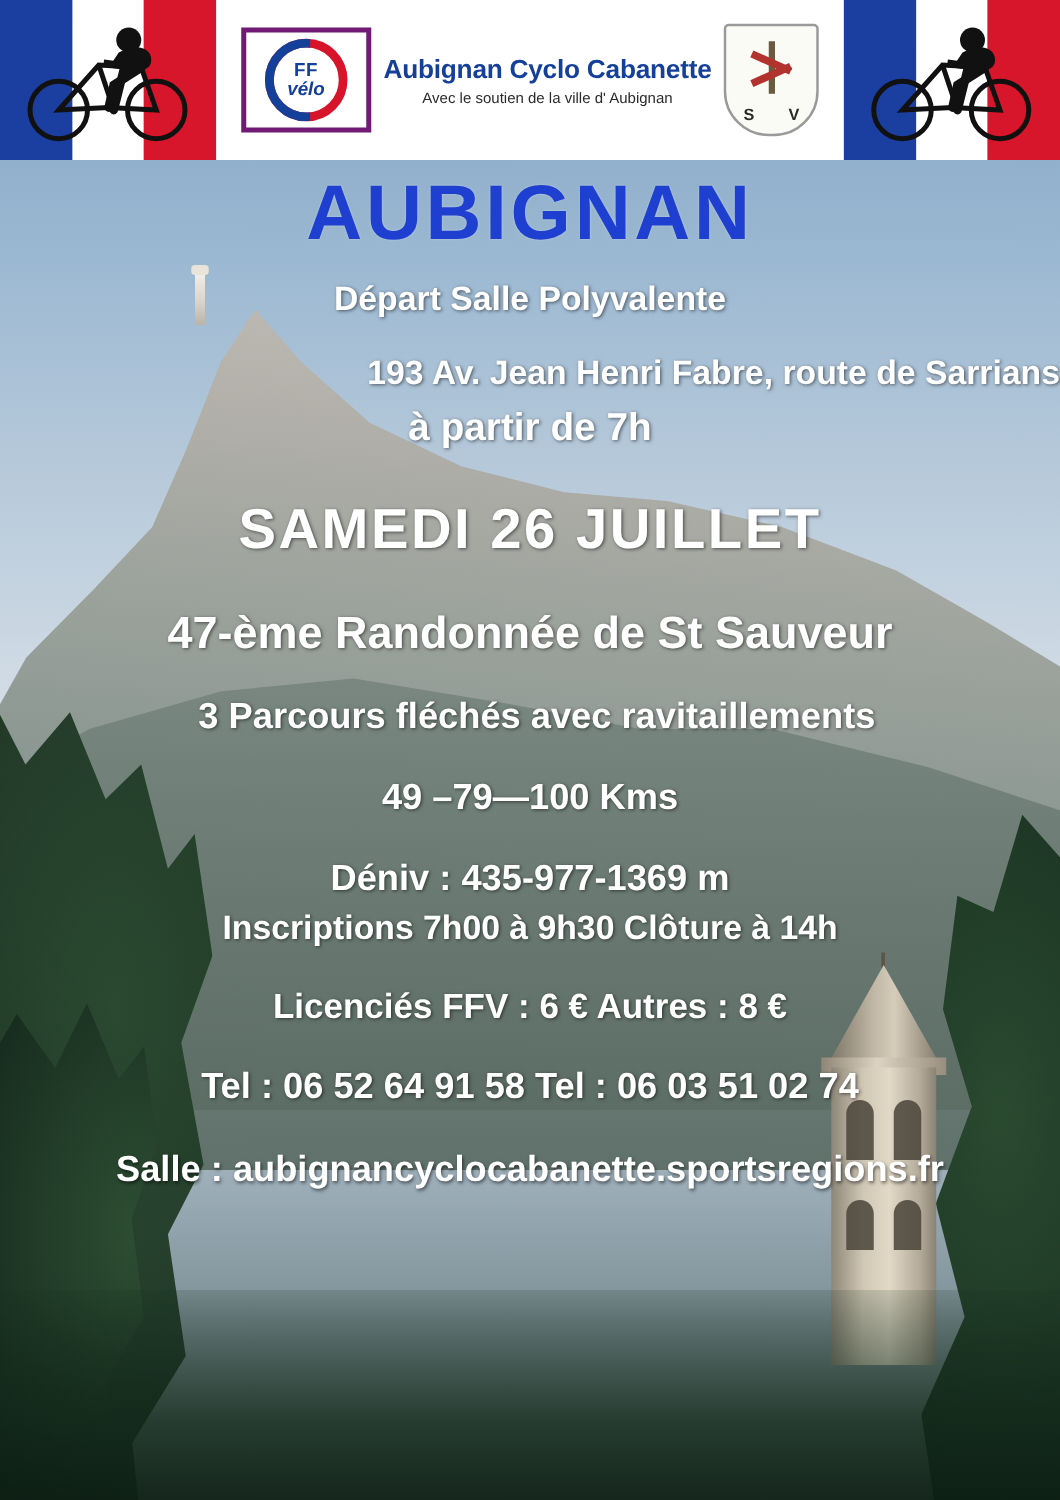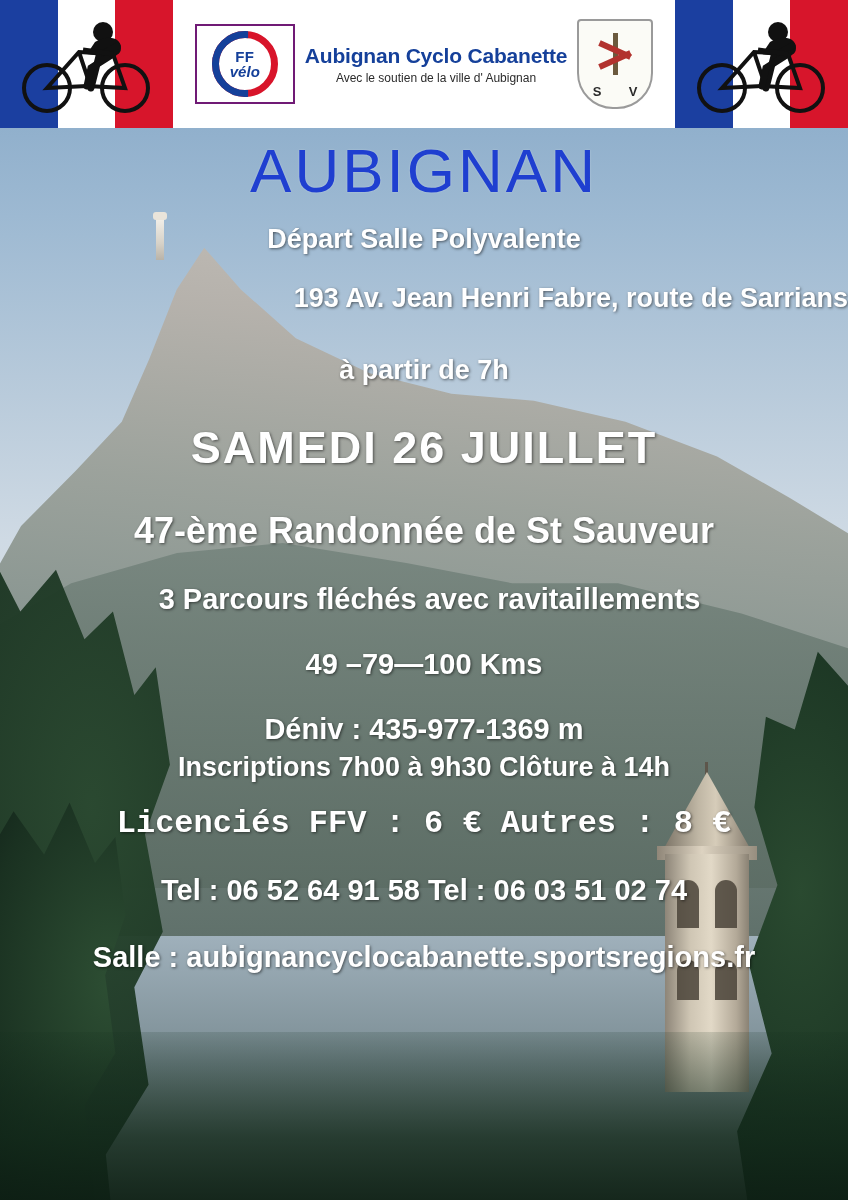--- a/index.html
+++ b/index.html
@@ -199,21 +199,21 @@
   }
   .logo-inner {
     display: flex;
     align-items: center;
     gap: 10px;
     padding: 0 6px;
   }
   .ffvelo {
     width: 96px;
     height: 76px;
-    border: 2px solid #701a75;
+    border: 4px solid #701a75;
     background: #fff;
     position: relative;
     display: flex;
     align-items: center;
     justify-content: center;
     flex: none;
   }
   .ffvelo .ring {
     position: absolute;
     left: 50%;
@@ -334,55 +334,55 @@
   .content {
     position: absolute;
     left: 0;
     top: 126px;
     width: 848px;
     text-align: center;
     color: #ffffff;
   }
   .title-aubignan {
     font-size: 62px;
-    font-weight: normal;
+    font-weight: bold;
     color: #1f3fd0;
     letter-spacing: 3px;
     line-height: 1.05;
     margin: 12px 0 16px;
     text-shadow: 0 0 2px rgba(255,255,255,0.35);
   }
   .line {
     font-weight: bold;
     color: #ffffff;
     text-shadow: 1px 1px 3px rgba(0,0,0,0.55);
     line-height: 1.35;
   }
   .l-depart { font-size: 27px; margin-top: 18px; }
   .l-addr { font-size: 27px; margin-top: 22px; text-align: right; }
-  .l-hour { font-size: 27px; margin-top: 36px; }
+  .l-hour { font-size: 31px; margin-top: 5px; }
   .l-date {
     font-size: 45px;
     margin-top: 30px;
     letter-spacing: 2px;
   }
   .l-rando {
     font-size: 36px;
     margin-top: 28px;
   }
   .l-challenge {
     font-size: 25px;
     margin-top: 26px;
     letter-spacing: 0.5px;
   }
   .l-parcours { font-size: 29px; margin-top: 24px; margin-left: 11px; }
   .l-kms { font-size: 29px; margin-top: 26px; }
   .l-deniv { font-size: 29px; margin-top: 26px; }
   .l-inscriptions { font-size: 27px; }
-  .l-prices { font-size: 32px; margin-top: 16px; font-family: Liberation Mono, monospace; }
+  .l-prices { font-size: 28px; margin-top: 26px; }
   .l-tel { font-size: 29px; margin-top: 26px; }
   .l-site { font-size: 29px; margin-top: 28px; }
 </style>
 </head>
 <body>
 
 <div class="poster">
 
   <div class="bg">
     <div class="mountain"></div>

